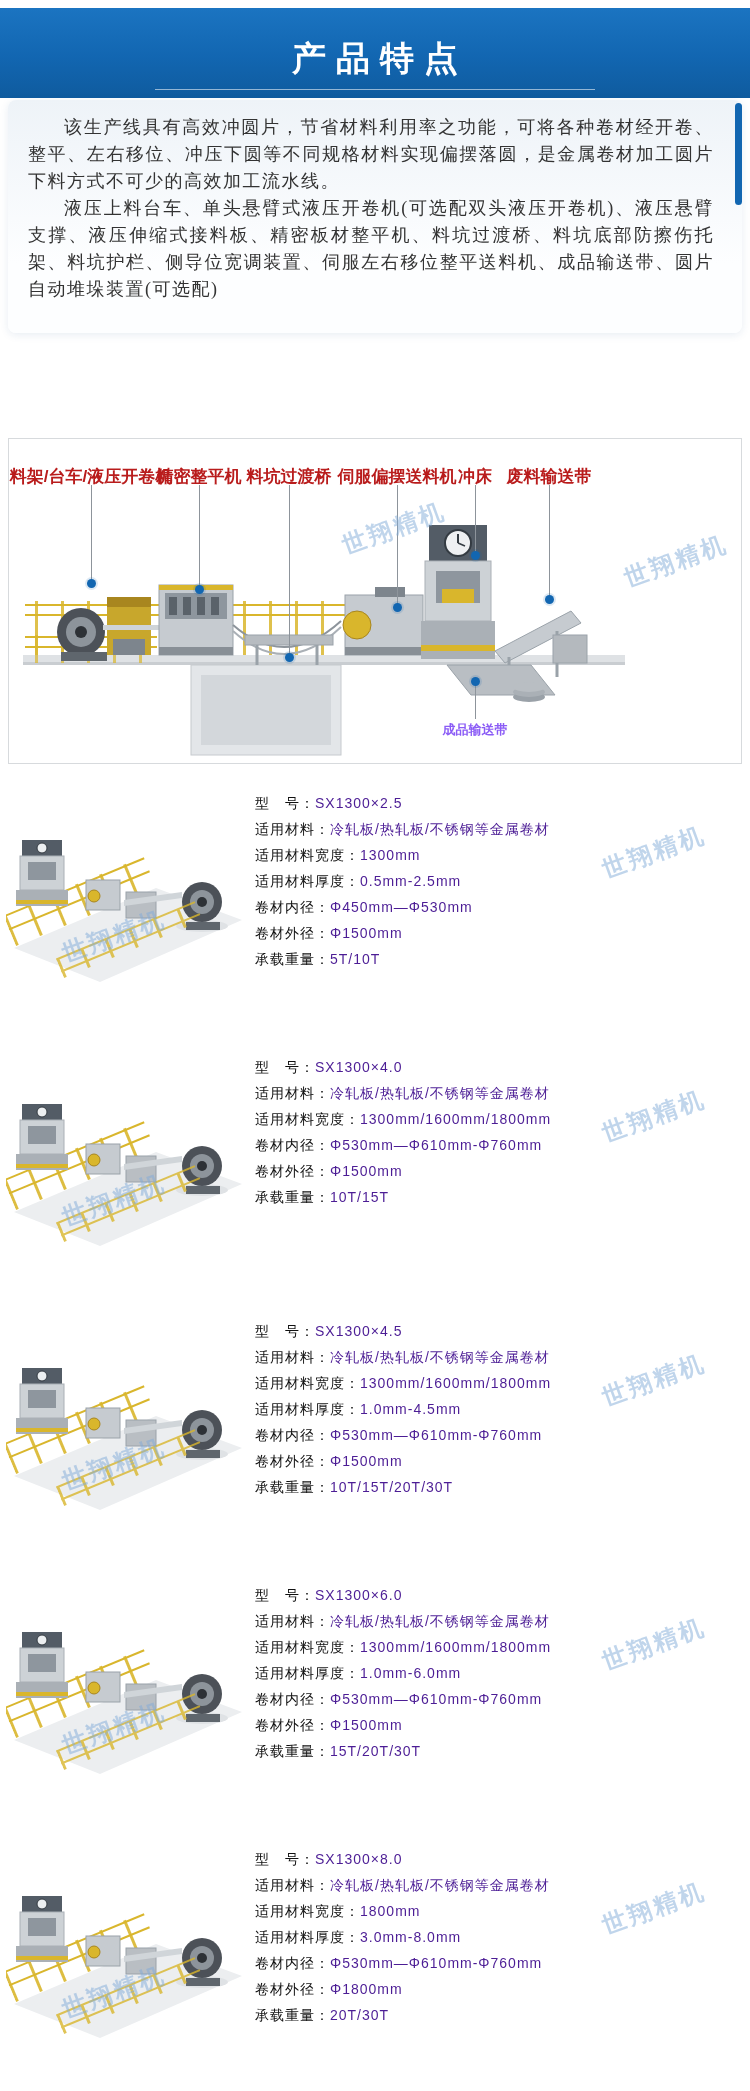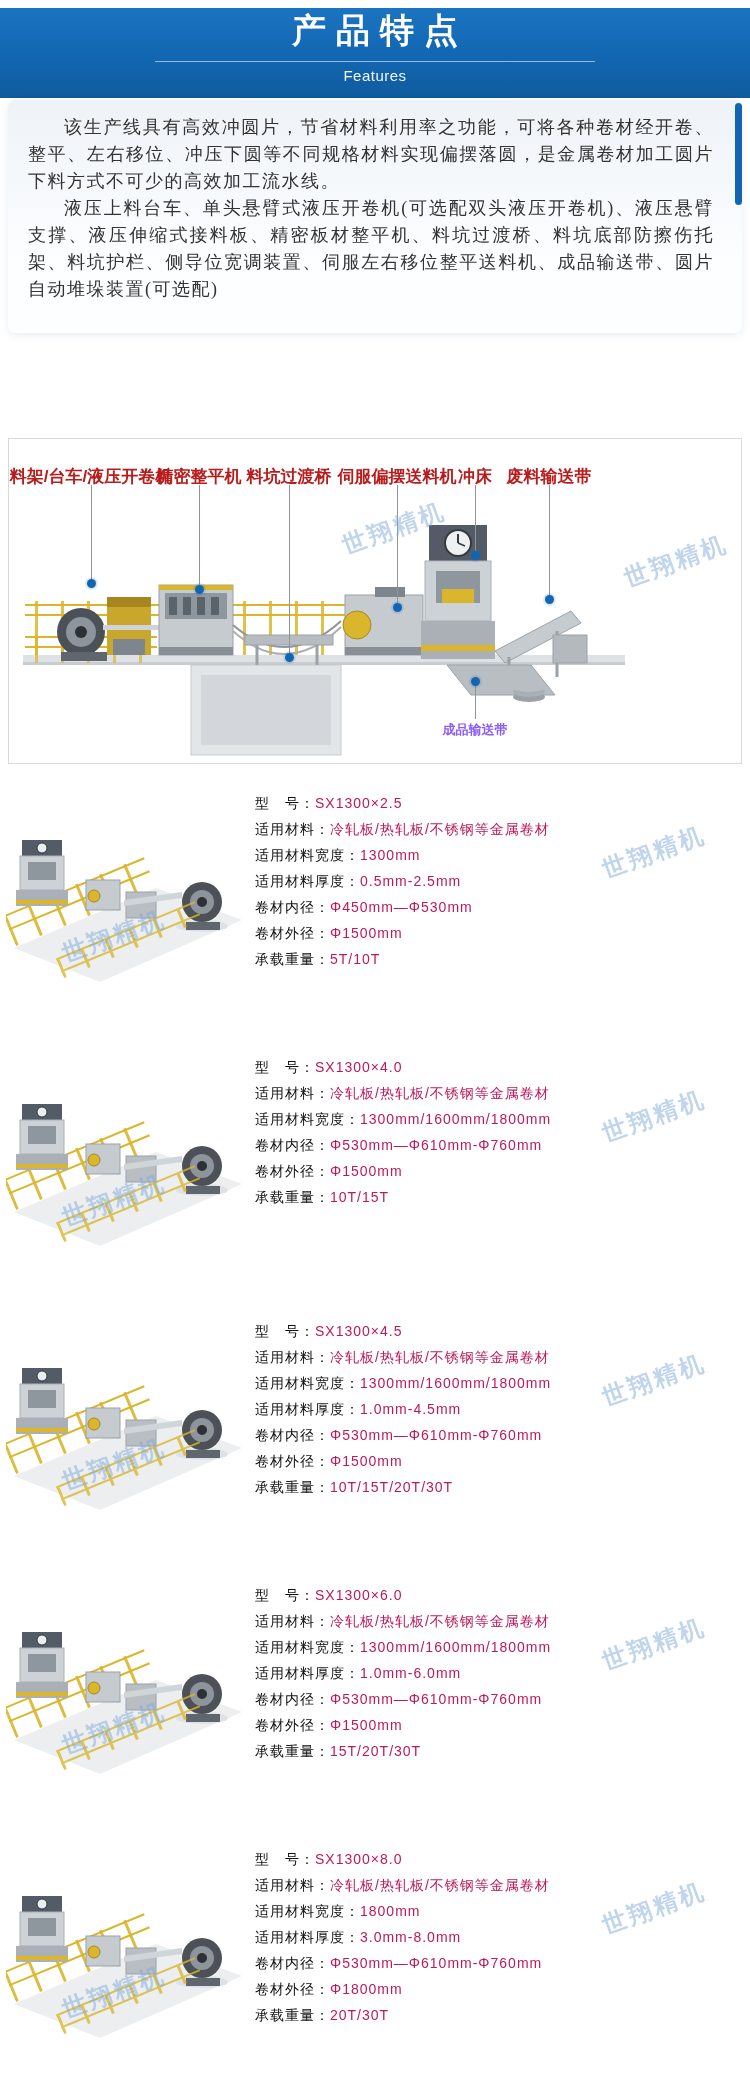--- a/index.html
+++ b/index.html
@@ -5,21 +5,21 @@
   * { margin:0; padding:0; box-sizing:border-box; }
   html,body { background:#ffffff; }
   body { font-family:"Liberation Sans","DejaVu Sans",sans-serif; }
   :root { --banner_blue:#1266b1; --dot_blue:#1266b1; --watermark_blue:#82acd9; }
 
   .page { position:relative; width:750px; height:2091px; margin:0 auto; background:#fff; overflow:hidden; }
 
   
   .banner { position:absolute; left:0; width:750px; height:90px; text-align:center; color:#fff;
             background:linear-gradient(180deg,#1b74c1 0%, var(--banner_blue,#1266b1) 55%, #0f5b9e 100%); }
-  .banner-title { font-size:34px; font-weight:700; letter-spacing:10px; text-indent:10px; padding-top:0; }
+  .banner-title { font-size:34px; font-weight:700; letter-spacing:10px; text-indent:10px; padding-top:28px; }
   .banner-divider { width:440px; height:1px; background:rgba(255,255,255,.55); margin:7px auto 5px; }
   .banner-sub { font-size:15px; letter-spacing:.5px; color:rgba(255,255,255,.95); }
 
   
   .features-panel { position:absolute; left:8px; top:100px; width:734px; height:233px;
                     background:linear-gradient(180deg,#eef3f8 0%, #fdfeff 70%);
                     border-radius:8px; box-shadow:0 2px 8px rgba(30,80,140,.10);
                     padding:14px 28px 0 20px;font-family:Liberation Serif, serif; }
   .accent-bar { position:absolute; right:0; top:3px; width:7px; height:102px;
                 background:var(--banner_blue,#1266b1); border-radius:4px; }
@@ -38,21 +38,21 @@
   .leader { position:absolute; width:1px; background:#8d949b; }
   .dot { position:absolute; width:9px; height:9px; border-radius:50%; background:var(--dot_blue,#1266b1);
          box-shadow:0 0 0 2px rgba(18,102,177,.15); }
 
   
   .model-block { position:absolute; left:0; width:750px; height:264px; }
   .model-img { position:absolute; left:6px; top:26px; width:240px; height:196px; }
   .specs { position:absolute; left:255px; top:20px; }
   .spec-row { font-size:14px; line-height:26px; color:#111; letter-spacing:1px; font-weight:500; white-space:nowrap; }
   .spec-label { color:#111; }
-  .spec-value { color:#be185d; }
+  .spec-value { color:#4c1d95; }
 
   
   .wm { position:absolute; color:var(--watermark_blue,#82acd9); opacity:.5; font-size:24px; font-weight:700;
         letter-spacing:3px; transform:rotate(-20deg); pointer-events:none; white-space:nowrap; }
 </style>
 </head>
 <body>
 
 <svg width="0" height="0" style="position:absolute" aria-hidden="true">
   <defs>

